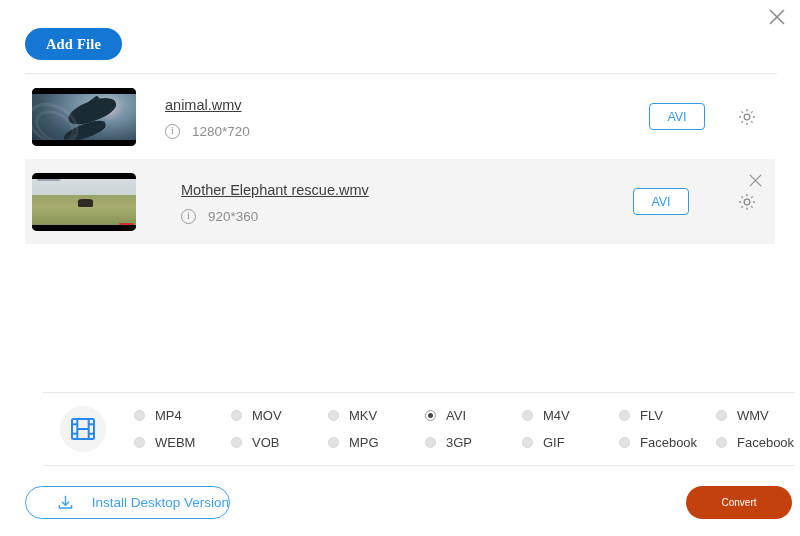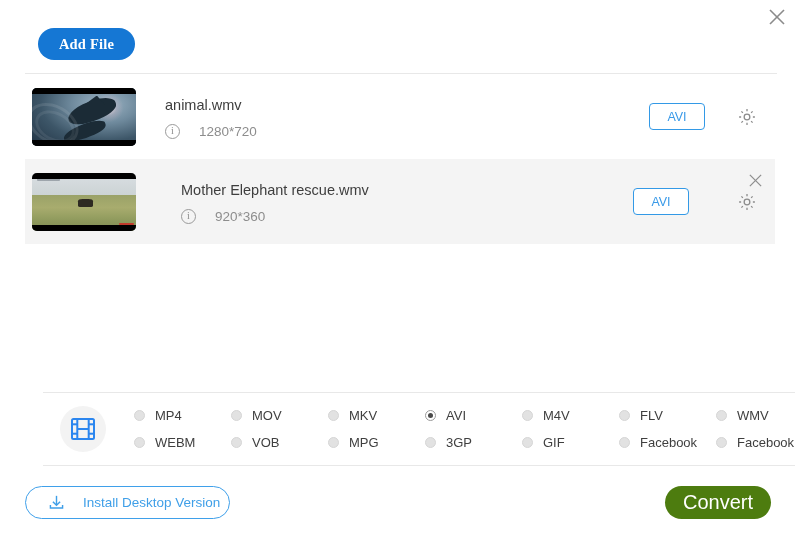--- a/index.html
+++ b/index.html
@@ -19,21 +19,21 @@
     top: 4px; right: 10px;
     width: 26px; height: 26px;
     display: flex; align-items: center; justify-content: center;
     cursor: pointer;
   }
   .win-close svg { display: block; }
 
   
   .addfile-wrap {
     position: absolute;
-    top: 28px; left: 38px;
+    top: 28px; left: 25px;
   }
   .addfile-btn {
     width: 97px; height: 32px;
     background: #1577d4;
     border: none;
     border-radius: 16px;
     color: #ffffff;
     font-family: "Liberation Serif", serif;
     font-size: 14.5px;
     font-weight: bold;
@@ -150,38 +150,39 @@
     margin-left: 29px;
     flex: 1 1 auto;
     min-width: 0;
   }
   .file-name {
     font-size: 14.5px;
     color: #3e3e3e;
     line-height: 20px;
     margin-bottom: 9px;
     white-space: nowrap;
+    text-decoration: underline;
   }
   .file-sub {
     display: flex;
     align-items: center;
   }
   .info-icon {
     width: 15px; height: 15px;
     border: 1.2px solid #9a9a9a;
     border-radius: 50%;
     color: #8a8a8a;
     font-size: 10px;
     font-family: "Liberation Serif", serif;
     display: flex; align-items: center; justify-content: center;
     line-height: 1;
     flex: 0 0 auto;
   }
   .file-res {
-    margin-left: 19px;
+    margin-left: 12px;
     font-size: 13.5px;
     color: #8d8d8d;
   }
 
   .fmt-badge {
     width: 56px; height: 27px;
     border: 1px solid #3399e6;
     border-radius: 4px;
     background: #ffffff;
     color: #3a9ae8;
@@ -270,37 +271,38 @@
   
   .install-btn {
     position: absolute;
     left: 25px; top: 486px;
     width: 205px; height: 33px;
     border: 1px solid #3fa0ea;
     border-radius: 17px;
     background: #ffffff;
     display: flex; align-items: center;
     cursor: pointer;
+    justify-content: flex-end;
   }
   .install-btn .dl { margin-left: 21px; display: flex; }
   .install-label {
     margin-left: 17px;
     color: #3f9fe8;
     font-size: 13.5px;
   }
 
   .convert-btn {
     position: absolute;
-    right: 29px; top: 486px;
+    right: 8px; top: 486px;
     width: 106px; height: 33px;
     border: none;
     border-radius: 17px;
-    background: #4d7c0f;
+    background: #c2410c;
     color: #ffffff;
-    font-size: 20px;
+    font-size: 10px;
     cursor: pointer;
   }
 </style>
 </head>
 <body>
 
 <div class="win-close">
   <svg width="20" height="20" viewBox="0 0 20 20">
     <line x1="3" y1="3" x2="17" y2="17" stroke="#8b8b8b" stroke-width="1.6"></line>
     <line x1="17" y1="3" x2="3" y2="17" stroke="#8b8b8b" stroke-width="1.6"></line>

